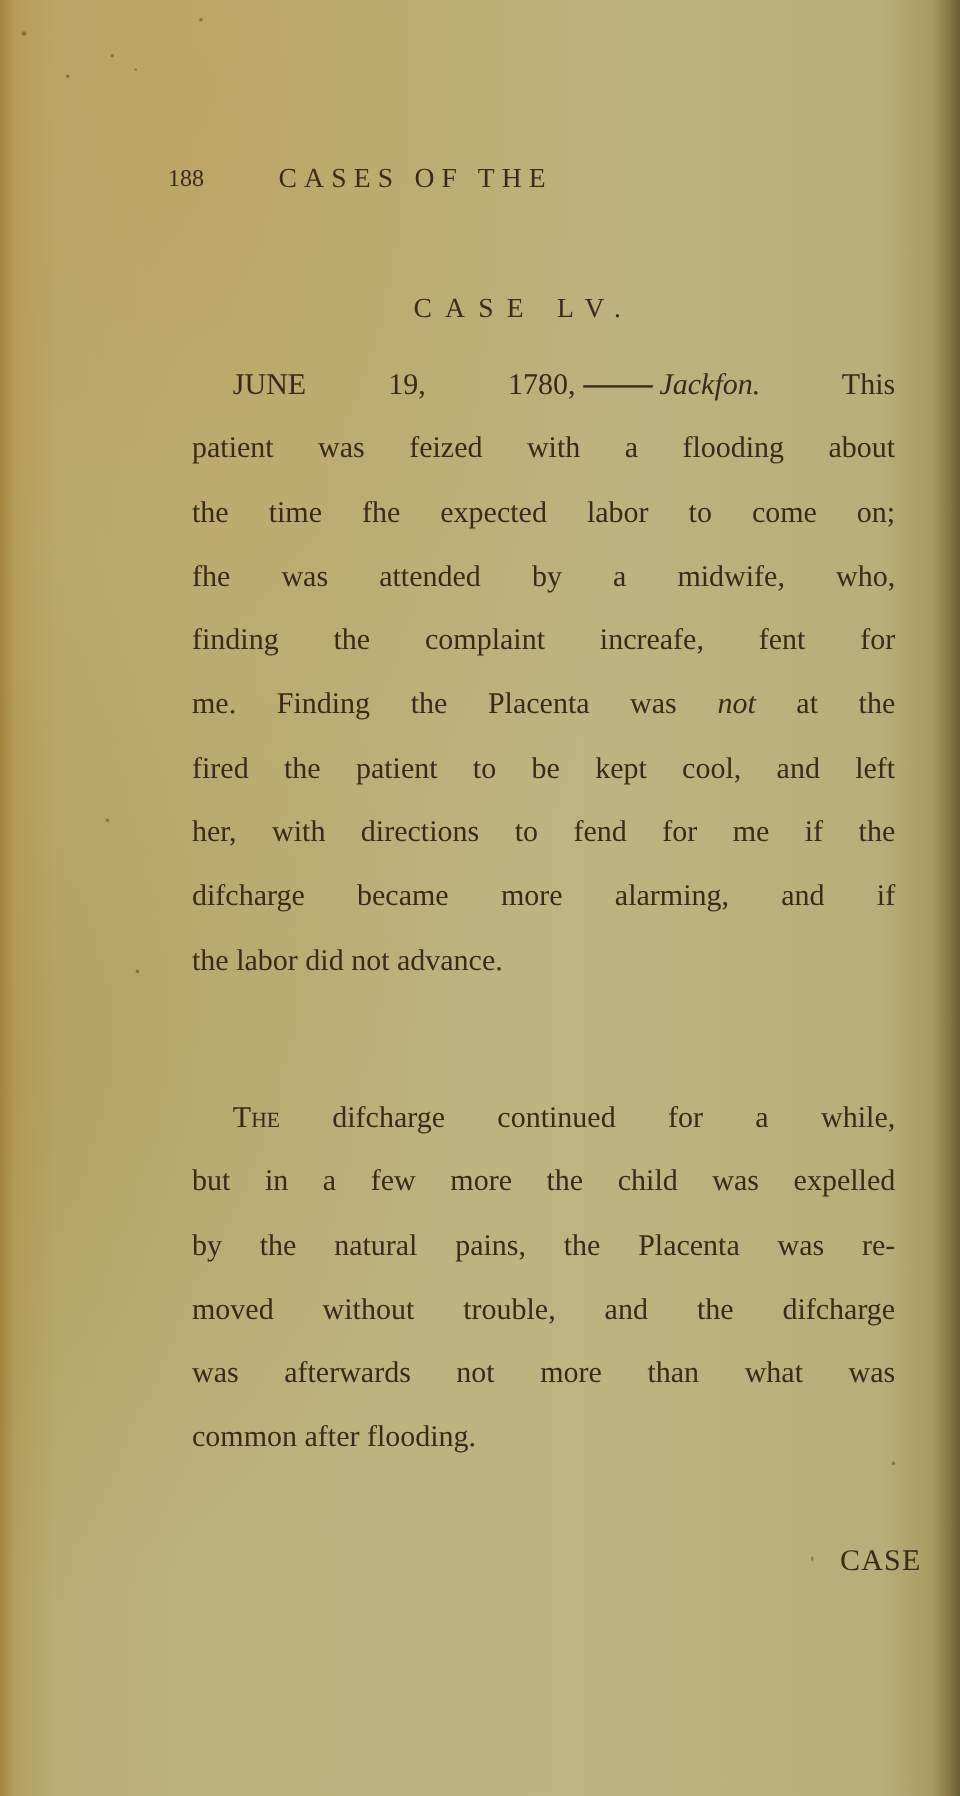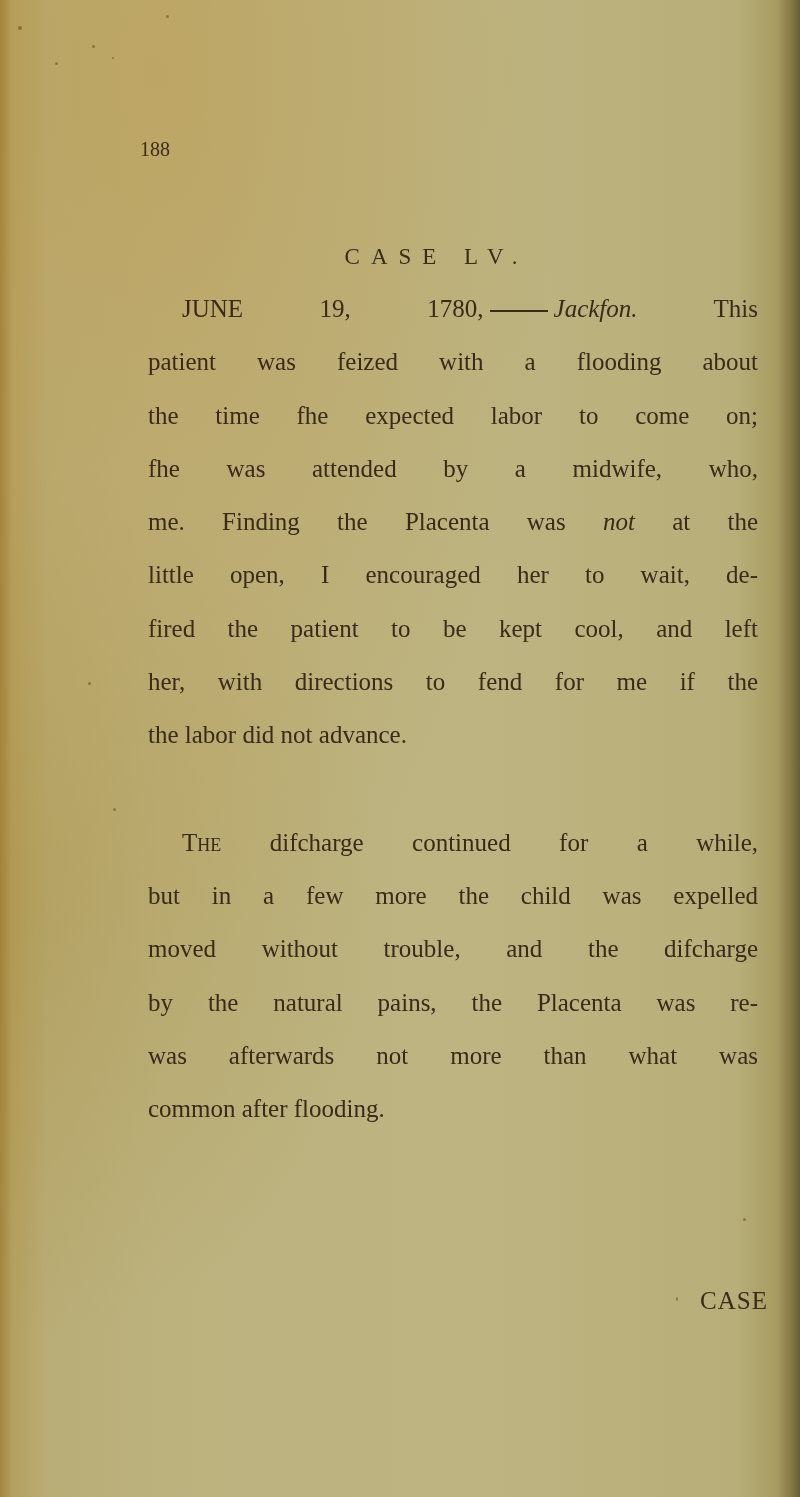--- a/index.html
+++ b/index.html
@@ -73,21 +73,21 @@
       left: 148px;
       top: 282px;
       width: 610px;
       font-size: 25px;
       line-height: 53.3px;
       color: #3a2a1a;
       text-align: justify;
       text-align-last: justify;
     }
     .body-text p {
-      margin: 0;
+      margin: 12px;
     }
     .line {
       display: block;
       white-space: nowrap;
       text-align: justify;
       text-align-last: justify;
       height: 53.3px;
     }
     .line.last {
       text-align-last: left;
@@ -138,41 +138,43 @@
   <div class="speck" style="left:55px;top:62px;width:3px;height:3px;"></div>
   <div class="speck" style="left:166px;top:15px;width:3px;height:3px;"></div>
   <div class="speck" style="left:112px;top:57px;width:2px;height:2px;"></div>
   <div class="speck" style="left:88px;top:682px;width:3px;height:3px;"></div>
   <div class="speck" style="left:113px;top:808px;width:3px;height:3px;"></div>
   <div class="speck" style="left:743px;top:1218px;width:3px;height:3px;"></div>
   <div class="speck" style="left:676px;top:1297px;width:2px;height:4px;"></div>
 
   <div class="running-head">
     <span class="page-number">188</span>
+    <span class="running-title">CASES OF THE</span>
   </div>
 
   <div class="case-heading">CASE LV.</div>
 
   <div class="body-text">
     <p>
       <span class="line indent"><span>JUNE 19, 1780,</span><span class="dash"></span><span class="ital">Jackfon.</span> <span>This</span></span>
       <span class="line">patient was feized with a flooding about</span>
       <span class="line">the time fhe expected labor to come on;</span>
       <span class="line">fhe was attended by a midwife, who,</span>
+      <span class="line">finding the complaint increafe, fent for</span>
       <span class="line"><span>me. Finding the Placenta was</span> <span class="ital">not</span> <span>at the</span></span>
-      <span class="line">little open, I encouraged her to wait, de-</span>
       <span class="line">fired the patient to be kept cool, and left</span>
       <span class="line">her, with directions to fend for me if the</span>
+      <span class="line">difcharge became more alarming, and if</span>
       <span class="line last">the labor did not advance.</span>
     </p>
     <div class="para-gap"></div>
     <p>
       <span class="line indent"><span class="small-caps">The</span> <span>difcharge continued for a while,</span></span>
       <span class="line">but in a few more the child was expelled</span>
+      <span class="line">by the natural pains, the Placenta was re-</span>
       <span class="line">moved without trouble, and the difcharge</span>
-      <span class="line">by the natural pains, the Placenta was re-</span>
       <span class="line">was afterwards not more than what was</span>
       <span class="line last">common after flooding.</span>
     </p>
   </div>
 
   <div class="catchword">CASE</div>
 </div>
 
 </body></html>

